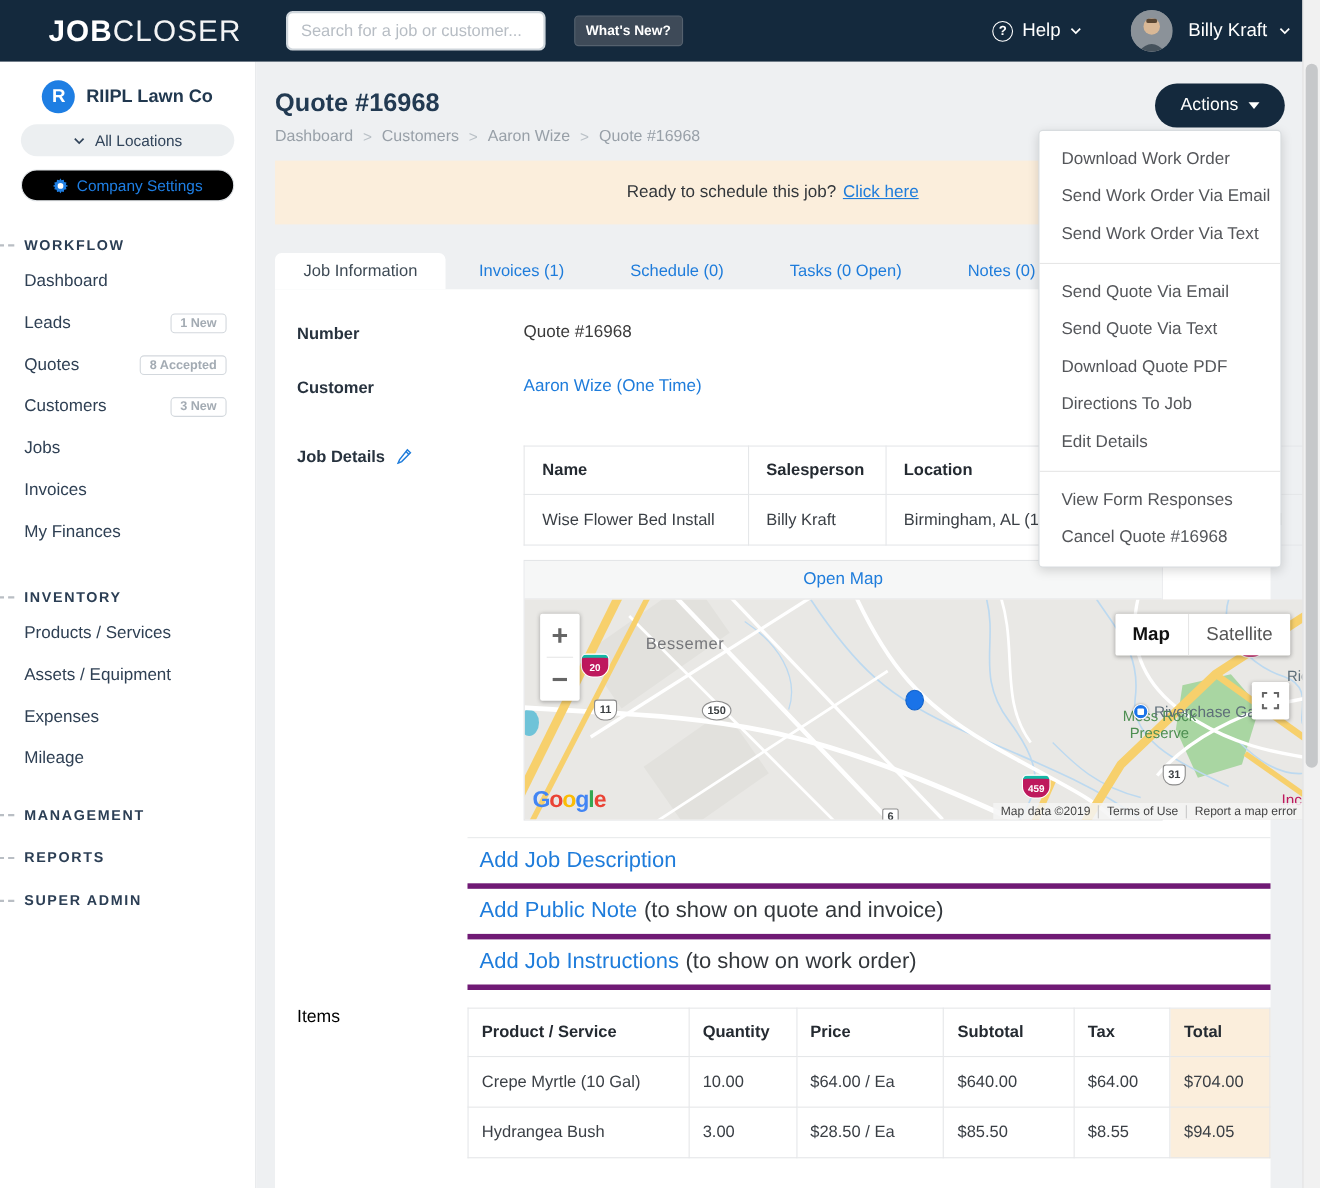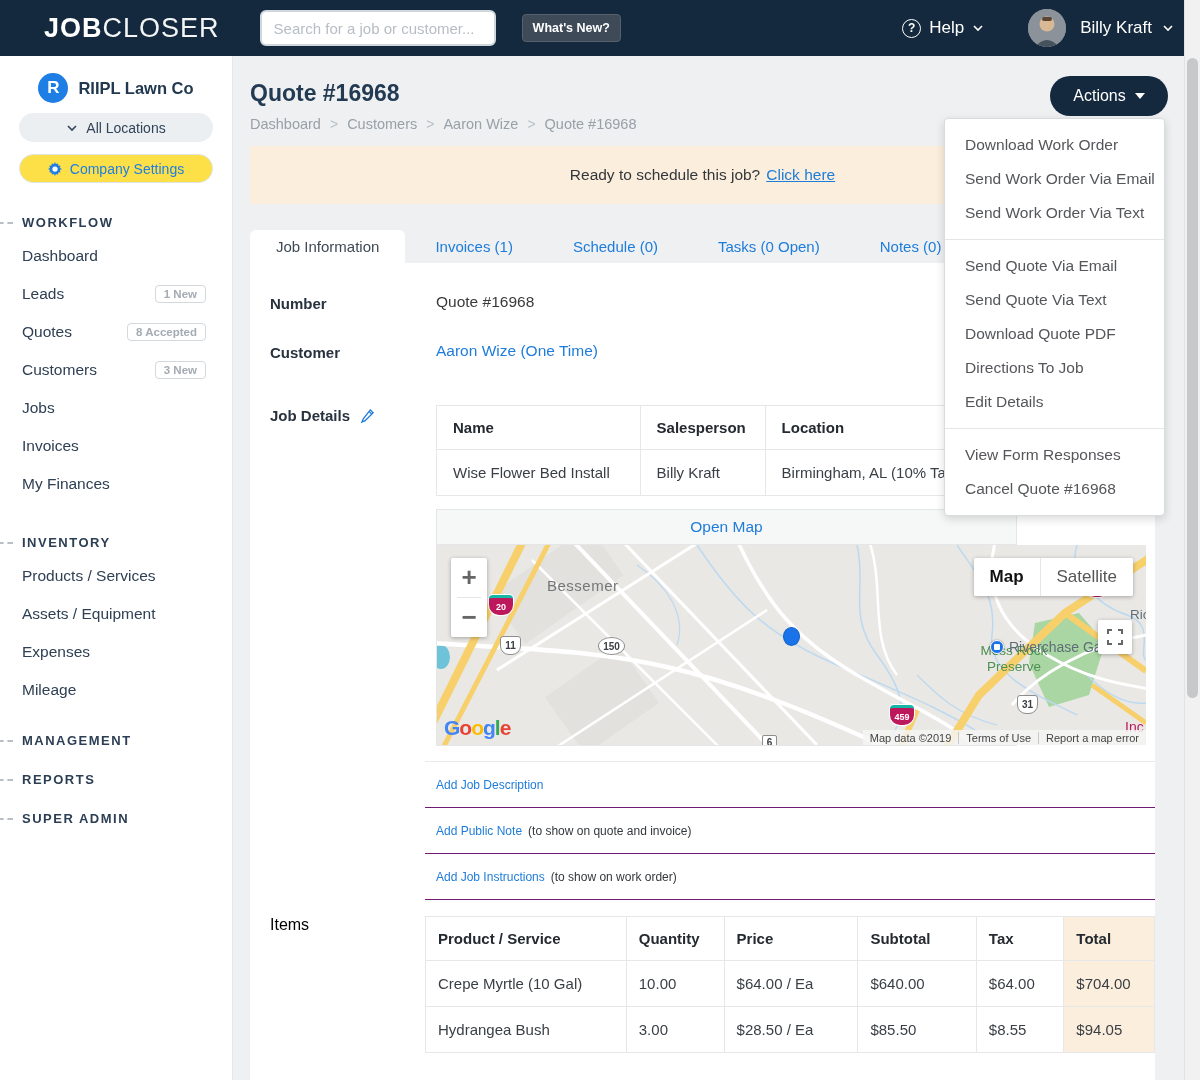--- a/index.html
+++ b/index.html
@@ -33,21 +33,21 @@
   .scrollthumb { position:absolute; left:2px; right:2px; top:58px; height:640px; background:#c6c8ca; border-radius:7px; }
 
   
   .companyrow { display:flex; align-items:center; justify-content:center; gap:10px; margin-top:17px; }
   .companylogo { width:30px; height:30px; border-radius:50%; background:#1E7EE3; color:#fff; font-weight:bold;
     font-size:17px; display:flex; align-items:center; justify-content:center; }
   .companyname { font-size:16.5px; color:#21384F; font-weight:bold; }
   .pill { margin:10px 19px 0; height:29px; border-radius:15px; display:flex; align-items:center; justify-content:center;
     gap:8px; font-size:14px; cursor:pointer; }
   .pill.locations { background:#eceff1; color:#31445a; margin-top:10px; }
-  .pill.settings { background:#fde047; border:1px solid #dfe3e6; color:#1E7EE3; margin-top:12px; }
+  .pill.settings { background:#000000; border:1px solid #dfe3e6; color:#1E7EE3; margin-top:12px; }
   .gear { width:14px; height:14px; }
   .sectionhead { position:relative; margin:30px 0 4px 0; padding-left:22px; font-size:13px; font-weight:bold;
     letter-spacing:1.5px; color:#2b3e54; height:20px; line-height:20px; }
   .sectionhead::before { content:""; position:absolute; left:-2px; top:9px; width:15px; border-top:2px dashed #b9bec4; }
   .navitem { display:flex; align-items:center; padding:10px 26px 10px 22px; font-size:15.5px; color:#2f4054; cursor:pointer; }
   .navitem .navlabel { flex:none; }
   .navbadge { margin-left:auto; border:1px solid #d3d8dd; border-radius:4px; padding:2px 8px; font-size:11.5px;
     font-weight:bold; color:#a3abb3; }
 
   
@@ -65,21 +65,21 @@
   
   .banner { margin-top:14px; width:905px; height:58px; background:#FBEEDC; display:flex; align-items:center;
     justify-content:center; font-size:15.5px; color:#33373b; }
   .banner a { color:#1E7CDB; text-decoration:underline; margin-left:6px; cursor:pointer; }
   .tabs { margin-top:25px; display:flex; align-items:flex-end; height:34px; width:905px; }
   .tab { font-size:15px; color:#1E7CDB; padding:8px 30px; cursor:pointer; white-space:nowrap; }
   .tab.active { background:#fff; color:#3e4a55; border-radius:6px 6px 0 0; padding:8px 26px; }
 
   
   .card { width:905px; background:#fff; padding:16px 0 60px 20px; }
-  .frow { display:flex; }
+  .frow { display:flex;gap:40px; }
   .frow .flabel { width:166px; flex:none; font-size:15px; font-weight:bold; color:#27323e; padding-top:2px; }
   .fvalue { font-size:15.5px; color:#3a3a3a; }
   .linkblue { color:#1E7CDB; cursor:pointer; }
   .mt14{margin-top:14px;} .mt30{margin-top:30px;} .mt29{margin-top:29px;} .mt28{margin-top:44px;}
   .pencil { width:15px; height:15px; margin-left:6px; vertical-align:-2px; }
 
   table.jobtable { border-collapse:collapse; width:719px; }
   table.jobtable th, table.jobtable td { border:1px solid #e5e7e9; text-align:left; font-size:15px; padding:12px 16px; }
   table.jobtable th { font-weight:bold; color:#242a31; padding:13px 16px; }
   table.jobtable td { color:#3a3f45; padding:14px 16px; }
@@ -122,22 +122,22 @@
   .glogo { position:absolute; left:7px; bottom:5px; font-size:21px; font-weight:bold; letter-spacing:-1px; }
   .glogo .c1{color:#4285F4;} .glogo .c2{color:#EA4335;} .glogo .c3{color:#FBBC05;}
   .glogo .c4{color:#4285F4;} .glogo .c5{color:#34A853;} .glogo .c6{color:#EA4335;}
   .attrib { position:absolute; right:0; bottom:0; display:flex; background:rgba(245,245,245,.85); font-size:11px;
     color:#444; height:15px; align-items:center; }
   .attrib span { padding:0 7px; white-space:nowrap; }
   .attrib span + span { border-left:1px solid #c9c9c9; }
 
   
   .addlinks { margin-left:155px; margin-top:15px; width:730px; border-top:1px solid #e8eaec; }
-  .addrow { height:46px; display:flex; align-items:center; padding-left:11px; border-bottom:1px solid #701a75;
-    font-size:12px; color:#33373b; gap:6px; }
+  .addrow { height:46px; display:flex; align-items:center; padding-left:11px; border-bottom:5px solid #701a75;
+    font-size:20px; color:#33373b; gap:6px; }
 
   
   .itemsrow { display:flex; margin-top:16px; }
   .itemsrow .flabel { width:155px; }
   table.itemstable { border-collapse:collapse; width:730px; }
   table.itemstable th, table.itemstable td { border:1px solid #e5e7e9; text-align:left; font-size:15px; padding:13px 12px; }
   table.itemstable th { font-weight:bold; color:#242a31;margin-top:28px; }
   table.itemstable td { color:#3a3f45; padding:14px 12px; }
   .totalcol { background:#FBEEDC; }
 </style>

